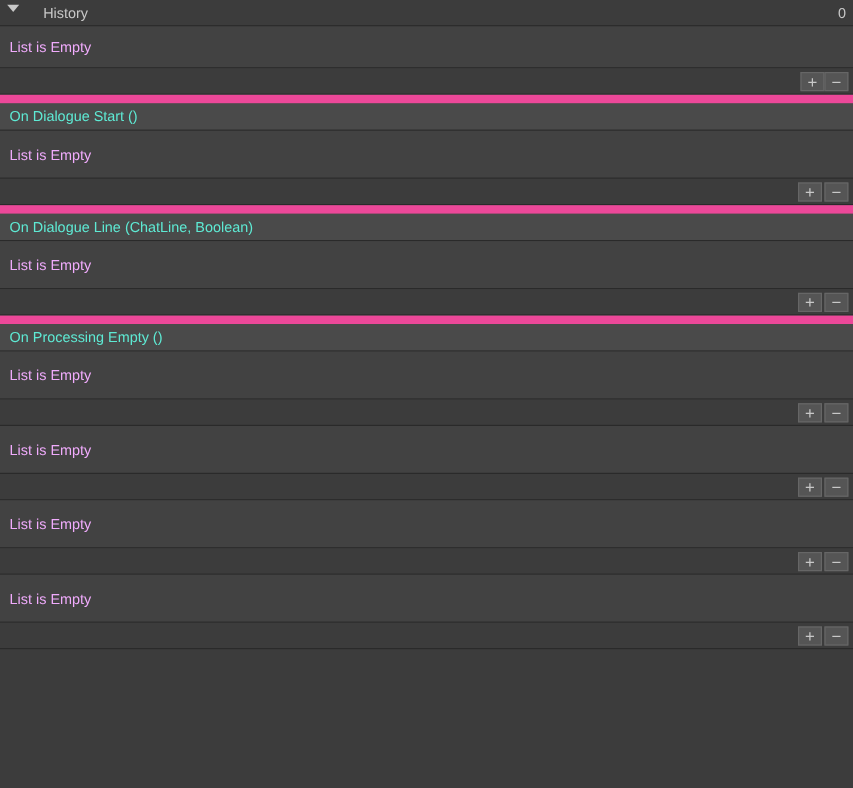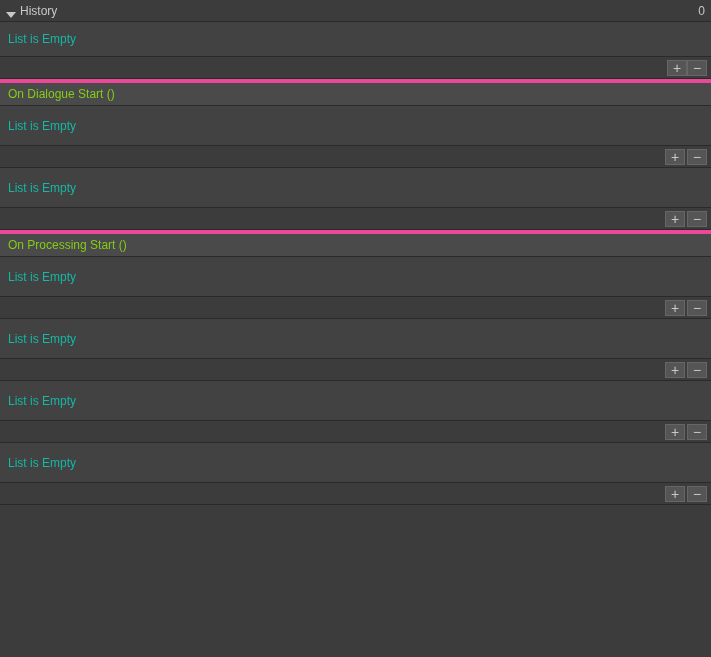--- a/index.html
+++ b/index.html
@@ -23,22 +23,22 @@
       align-items: center;
       justify-content: space-between;
       background-color: #3c3c3c;
       padding: 3px 6px;
       border-bottom: 1px solid #2a2a2a;
       height: 22px;
     }
 
     .history-header-left {
       display: flex;
-      align-items: flex-end;
-      gap: 0;
+      align-items: flex-start;
+      gap: 16px;
     }
 
     .triangle-icon {
       display: inline-block;
       width: 0;
       height: 0;
       border-left: 5px solid transparent;
       border-right: 5px solid transparent;
       border-top: 6px solid #c8c8c8;
       margin-right: 4px;
@@ -78,40 +78,40 @@
       height: 22px;
     }
 
     .section {
       background-color: #3c3c3c;
     }
 
     .section-header {
       background-color: #4a4a4a;
       padding: 4px 8px;
-      color: #84cc16;
-      font-size: 12px;
-      border-top: 4px solid #ec4899;
+      color: #5eead4;
+      font-size: 12px;
+      border-top: 7px solid #ec4899;
       border-bottom: 1px solid #2a2a2a;
       min-height: 24px;
       display: flex;
       align-items: center;
     }
 
     .section-body {
       background-color: #424242;
       padding: 6px 8px;
       min-height: 40px;
       display: flex;
       align-items: center;
       border-bottom: 1px solid #2a2a2a;
     }
 
     .list-empty-text {
-      color: #14b8a6;
+      color: #f0abfc;
       font-size: 12px;
     }
 
     .action-bar {
       display: flex;
       justify-content: flex-end;
       align-items: center;
       background-color: #3c3c3c;
       padding: 2px 4px;
       border-bottom: 1px solid #2a2a2a;
@@ -169,32 +169,35 @@
       <div class="section-body">
         <span class="list-empty-text">List is Empty</span>
       </div>
       <div class="action-bar">
         <button class="action-btn">+</button>
         <button class="action-btn">−</button>
       </div>
     </div>
 
     <div class="section">
-      <div class="section-body">
-        <span class="list-empty-text">List is Empty</span>
-      </div>
-      <div class="action-bar">
-        <button class="action-btn">+</button>
-        <button class="action-btn">−</button>
-      </div>
-    </div>
-
-    <div class="section">
       <div class="section-header">
-        <span>On Processing Start ()</span>
+        <span>On Dialogue Line (ChatLine, Boolean)</span>
+      </div>
+      <div class="section-body">
+        <span class="list-empty-text">List is Empty</span>
+      </div>
+      <div class="action-bar">
+        <button class="action-btn">+</button>
+        <button class="action-btn">−</button>
+      </div>
+    </div>
+
+    <div class="section">
+      <div class="section-header">
+        <span>On Processing Empty ()</span>
       </div>
       <div class="section-body">
         <span class="list-empty-text">List is Empty</span>
       </div>
       <div class="action-bar">
         <button class="action-btn">+</button>
         <button class="action-btn">−</button>
       </div>
     </div>
 

